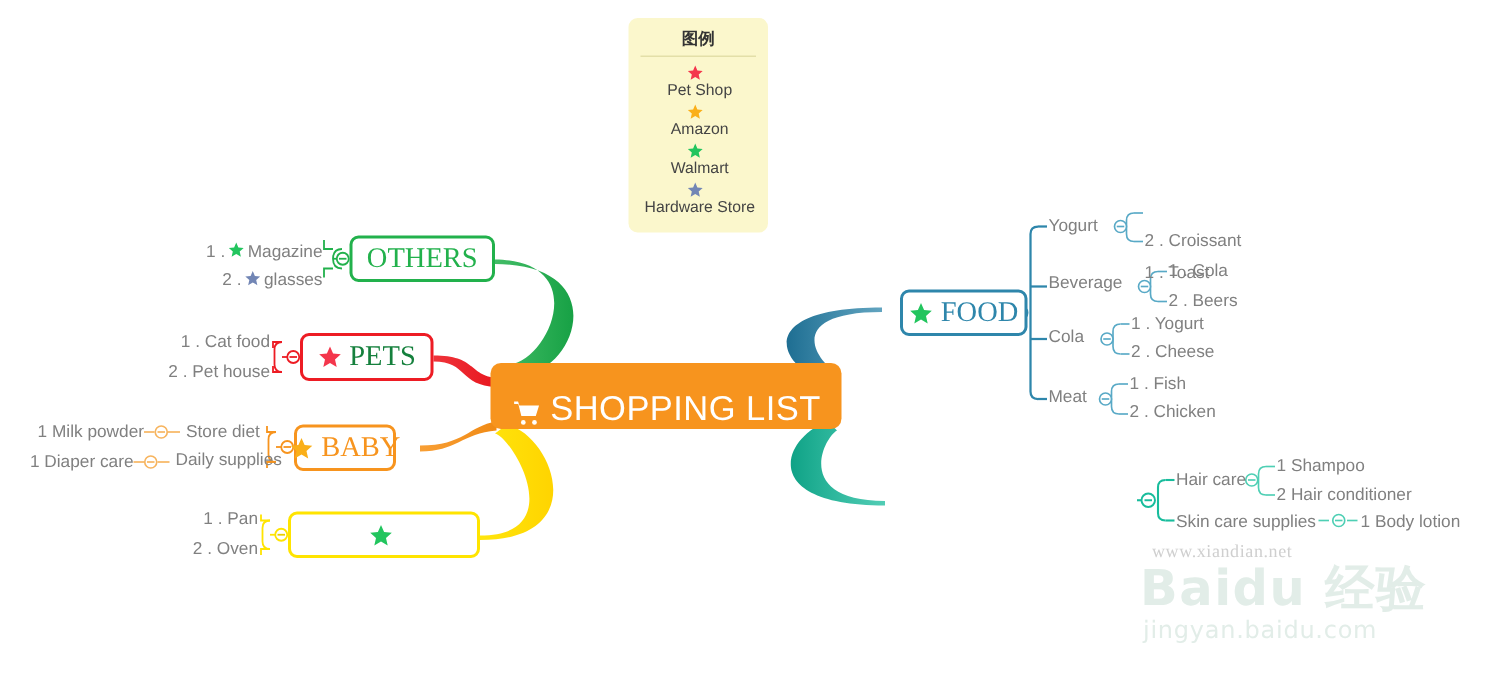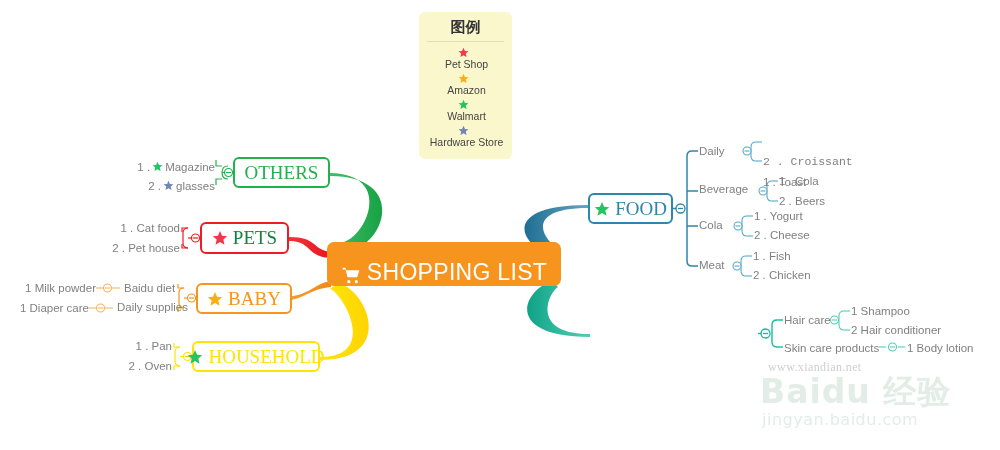--- a/index.html
+++ b/index.html
@@ -49,23 +49,23 @@
     font-family: "Liberation Serif", serif;
     font-size: 19px;
     white-space: nowrap;
     z-index: 4;
     padding: 0 9px;
   }
   .node .star { margin-right: 5px; display: inline-flex; }
 
   .n-others       { left:233px; top:157px; width:97px;  height:31px; border-color:#22B14C; color:#22B14C; }
   .n-pets         { left:200px; top:222px; width:89px;  height:32px; border-color:#ED1C24; color:#15803d; }
-  .n-baby         { left:196px; top:283px; width:96px;  height:31px; border-color:#F7941E; color:#F7941E; }
+  .n-baby         { left:196px; top:283px; width:68px;  height:31px; border-color:#F7941E; color:#F7941E; }
   .n-household    { left:192px; top:341px; width:128px; height:31px; border-color:#FFE400; color:#FFE400; }
-  .n-food         { left:588px; top:193px; width:85px;  height:31px; border-color:#2E86AB; color:#2E86AB; }
+  .n-food         { left:600px; top:193px; width:85px;  height:31px; border-color:#2E86AB; color:#2E86AB; }
   .n-personalcare { left:590px; top:318px; width:168px; height:32px; border-color:#18BC9C; color:#18BC9C; }
 
   
   .lbl {
     position: absolute;
     font-size: 11.5px;
     color: #808080;
     white-space: nowrap;
     font-family: "Liberation Sans", sans-serif;
     z-index: 3;
@@ -79,21 +79,21 @@
     left: 419px; top: 12px;
     width: 93px;
     background: #FBF7CC;
     border-radius: 6px;
     padding: 6px 8px 8px 8px;
     box-sizing: border-box;
     z-index: 6;
   }
   .legend-title {
     text-align: center;
-    font-size: 15px;
+    font-size: 11px;
     font-weight: bold;
     color: #333;
     padding-bottom: 4px;
     border-bottom: 1px solid #E3DFA8;
     margin-bottom: 5px;
     font-family: "DejaVu Sans", sans-serif;
   }
   .legend-row {
     display: flex; align-items: center;
     font-size: 10.5px;
@@ -354,21 +354,20 @@
     </span>
     <span>BABY</span>
   </div>
 
   <div class="node n-household">
     <span class="star">
       <svg width="16" height="16" viewBox="0 0 24 24">
           <path fill="#22C55E" d="M12 1.5l3.1 7.1 7.7.7-5.8 5.1 1.7 7.6L12 18l-6.7 4 1.7-7.6L1.2 9.3l7.7-.7z"></path>
         </svg>
     </span>
-    <span>HOUSEHOLD</span>
   </div>
 
   <div class="node n-food">
     <span class="star">
       <svg width="16" height="16" viewBox="0 0 24 24">
           <path fill="#22C55E" d="M12 1.5l3.1 7.1 7.7.7-5.8 5.1 1.7 7.6L12 18l-6.7 4 1.7-7.6L1.2 9.3l7.7-.7z"></path>
         </svg>
     </span>
     <span>FOOD</span>
   </div>
@@ -382,48 +381,48 @@
   <div class="lbl r" style="left:60px; top:180px; width:155px;">
     <span>2 .</span><span class="star"><svg width="11" height="11" viewBox="0 0 24 24">
           <path fill="#7286B5" d="M12 1.5l3.1 7.1 7.7.7-5.8 5.1 1.7 7.6L12 18l-6.7 4 1.7-7.6L1.2 9.3l7.7-.7z"></path>
         </svg></span><span>glasses</span>
   </div>
 
   <div class="lbl r" style="left:40px; top:222px; width:140px;">1 .  Cat food</div>
   <div class="lbl r" style="left:40px; top:242px; width:140px;">2 .  Pet house</div>
 
   <div class="lbl r" style="left:10px; top:282px; width:86px;">1 Milk powder</div>
-  <div class="lbl" style="left:124px; top:282px;">Baidu diet</div>
+  <div class="lbl" style="left:124px; top:282px;">Store diet</div>
   <div class="lbl r" style="left:0px;  top:302px; width:89px;">1 Diaper care</div>
   <div class="lbl" style="left:117px; top:301px;">Daily supplies</div>
 
   <div class="lbl r" style="left:40px; top:340px; width:132px;">1 .  Pan</div>
   <div class="lbl r" style="left:40px; top:360px; width:132px;">2 .  Oven</div>
 
-  <div class="lbl" style="left:699px; top:145px;">Daily</div>
+  <div class="lbl" style="left:699px; top:145px;">Yogurt</div>
   <div class="lbl" style="left:763px; top:136px;margin-top:40px;">1 .  Toast</div>
-  <div class="lbl" style="left:763px; top:155px;font-family:Liberation Mono, monospace;">2 .  Croissant</div>
+  <div class="lbl" style="left:763px; top:155px;">2 .  Croissant</div>
 
   <div class="lbl" style="left:699px; top:183px;">Beverage</div>
   <div class="lbl" style="left:779px; top:175px;">1 .  Cola</div>
   <div class="lbl" style="left:779px; top:195px;">2 .  Beers</div>
 
   <div class="lbl" style="left:699px; top:219px;">Cola</div>
   <div class="lbl" style="left:754px; top:210px;">1 .  Yogurt</div>
   <div class="lbl" style="left:754px; top:229px;">2 .  Cheese</div>
 
   <div class="lbl" style="left:699px; top:259px;">Meat</div>
   <div class="lbl" style="left:753px; top:250px;">1 .  Fish</div>
   <div class="lbl" style="left:753px; top:269px;">2 .  Chicken</div>
 
   <div class="lbl" style="left:784px; top:314px;">Hair care</div>
   <div class="lbl" style="left:851px; top:305px;">1 Shampoo</div>
   <div class="lbl" style="left:851px; top:324px;">2 Hair conditioner</div>
 
-  <div class="lbl" style="left:784px; top:342px;">Skin care products</div>
+  <div class="lbl" style="left:784px; top:342px;">Skin care supplies</div>
   <div class="lbl" style="left:907px; top:342px;">1 Body lotion</div>
 
   <div class="watermark">
     <div class="wm-url">www.xiandian.net</div>
     <div class="wm-big">Baidu 经验</div>
     <div class="wm-small">jingyan.baidu.com</div>
   </div>
 
 </div>
 

